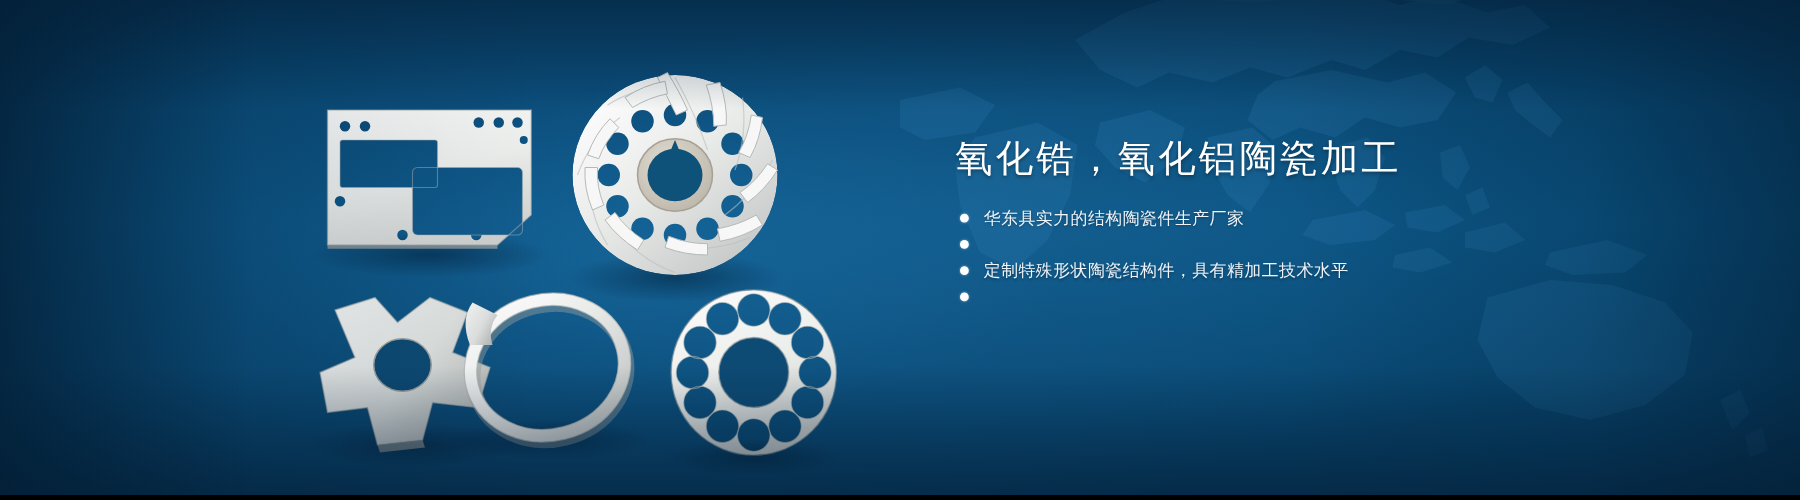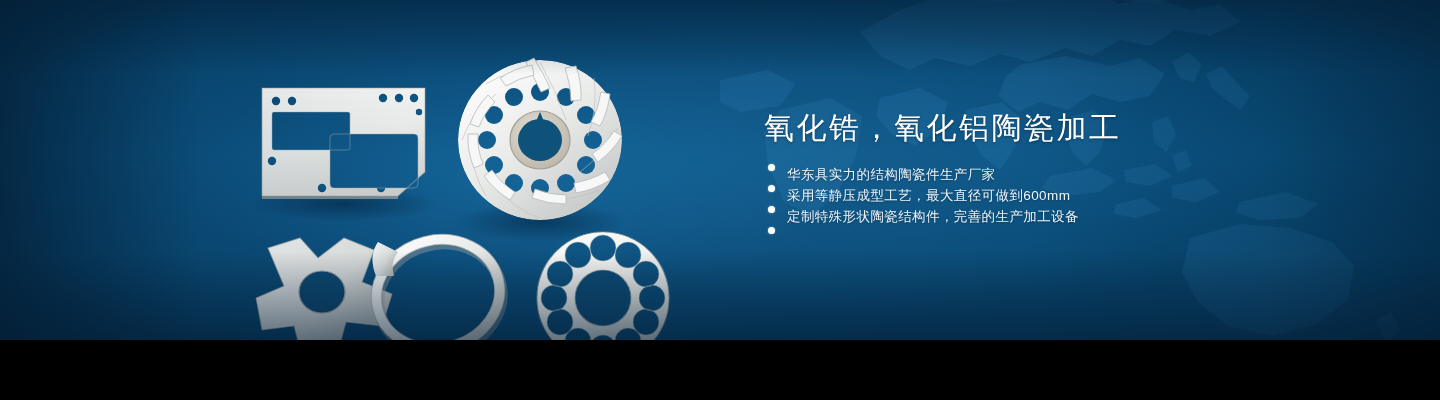--- a/index.html
+++ b/index.html
@@ -3,21 +3,21 @@
 <meta charset="utf-8">
 <style>
   html, body {
     margin: 0;
     padding: 0;
     background: #000;
   }
   #banner {
     position: relative;
     width: 1440px;
-    height: 340px;
+    height: 396px;
     overflow: hidden;
     font-family: "Liberation Sans", "DejaVu Sans", sans-serif;
     background: #083f67;
   }
 
   
   .bg-base {
     position: absolute;
     inset: 0;
     background: linear-gradient(180deg, #074169 0%, #09507e 45%, #074067 100%);
@@ -82,20 +82,21 @@
     white-space: nowrap;
     text-shadow: 0 1px 3px rgba(0,0,0,0.35);
   }
   .bullets {
     list-style: none;
     margin: 0;
     padding: 0;
   }
   .bullet {
     display: flex;
+    align-items: center;
     height: 21px;
     margin-bottom: 0px;
   }
   .dot {
     width: 7px;
     height: 7px;
     border-radius: 50%;
     background: #ffffff;
     flex: 0 0 auto;
     margin-right: 12px;
@@ -348,25 +349,24 @@
   <div class="textblock">
     <h1 class="headline">氧化锆，氧化铝陶瓷加工</h1>
 
     <ul class="bullets">
       <li class="bullet">
         <span class="dot"></span>
         <span class="btext">华东具实力的结构陶瓷件生产厂家</span>
       </li>
       <li class="bullet">
         <span class="dot"></span>
-        <span class="btext">采用等静压成型工艺，最大直径可做到600mm</span>
       </li>
       <li class="bullet">
         <span class="dot"></span>
-        <span class="btext">定制特殊形状陶瓷结构件，完善的生产加工设备</span>
+        <span class="btext">定制特殊形状陶瓷结构件，具有精加工技术水平</span>
       </li>
       <li class="bullet">
         <span class="dot"></span>
       </li>
     </ul>
   </div>
 
 </div>
 
 </body></html>

